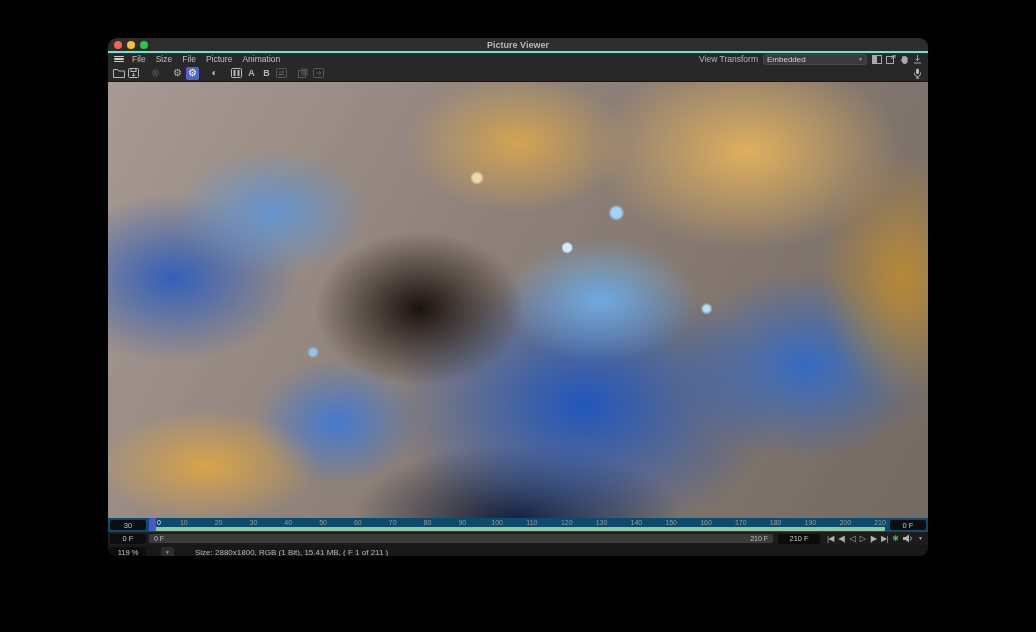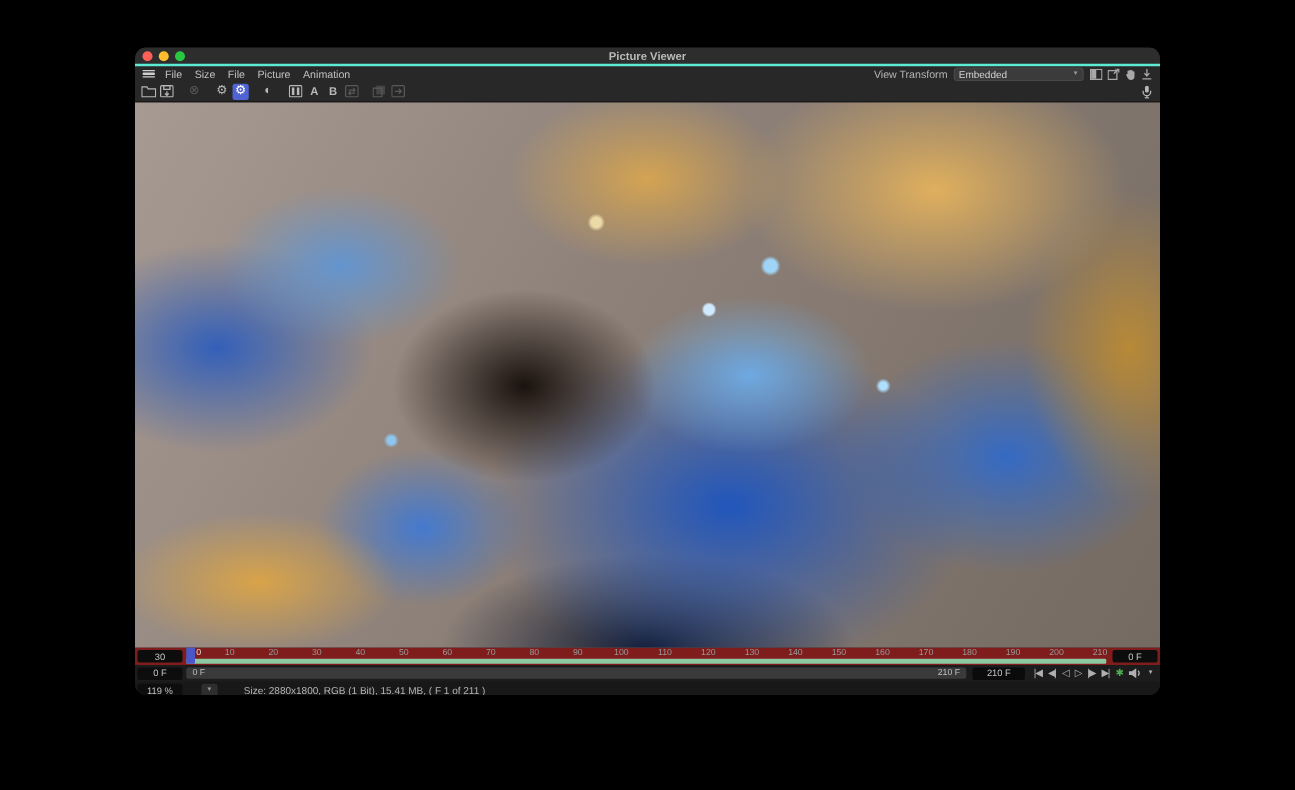--- a/index.html
+++ b/index.html
@@ -51,21 +51,21 @@
       radial-gradient(ellipse 140px 90px at 60% 50%, rgba(110,175,235,0.9), rgba(110,175,235,0) 70%),
       radial-gradient(ellipse 260px 180px at 58% 74%, rgba(30,85,190,0.97), rgba(30,85,190,0) 75%),
       radial-gradient(ellipse 180px 130px at 85% 65%, rgba(45,105,205,0.9), rgba(45,105,205,0) 72%),
       radial-gradient(ellipse 160px 80px at 12% 88%, rgba(220,165,70,0.95), rgba(220,165,70,0) 70%),
       radial-gradient(ellipse 120px 90px at 28% 78%, rgba(60,120,215,0.9), rgba(60,120,215,0) 70%),
       radial-gradient(ellipse 220px 100px at 50% 100%, rgba(10,20,45,0.92), rgba(10,20,45,0) 75%),
       linear-gradient(120deg, #a79a92, #8d8078 45%, #746a62 100%);
   }
   
   .trow{display:flex;align-items:center;background:#212121;}
-  .ruler-row{flex:0 0 14px;height:14px;background:#7f1d1d;padding:0 2px;gap:3px;}
+  .ruler-row{flex:0 0 14px;height:14px;background:#0c4a6e;padding:0 2px;gap:3px;}
   .range-row{flex:0 0 13px;height:13px;background:#1c1c1c;padding:0 2px;gap:3px;}
   .status-row{flex:0 0 14px;height:14px;background:#181818;padding:0 2px;gap:15px;}
   .fbox{width:36px;flex:0 0 36px;height:10px;background:#0d0d0d;border-radius:2px;color:#c4c4c4;
     font-size:7.5px;display:flex;align-items:center;justify-content:center;}
   .ruler{flex:1;position:relative;height:100%;}
   .tick{position:absolute;top:1px;transform:translateX(-50%);font-size:7px;color:#9a9a9a;}
   .cache-bar{position:absolute;left:0;right:2px;bottom:1px;height:4px;background:#8cc9a0;border-radius:1px;}
   .playhead{position:absolute;left:0;top:0;width:7px;height:13px;background:#4a57c8;border-radius:1px;}
   .ph-label{position:absolute;left:8px;top:1px;font-size:7px;color:#e8e8e8;}
   .rangebar{flex:1;position:relative;height:9px;background:#3a3a3a;border-radius:2px;margin-right:2px;}

